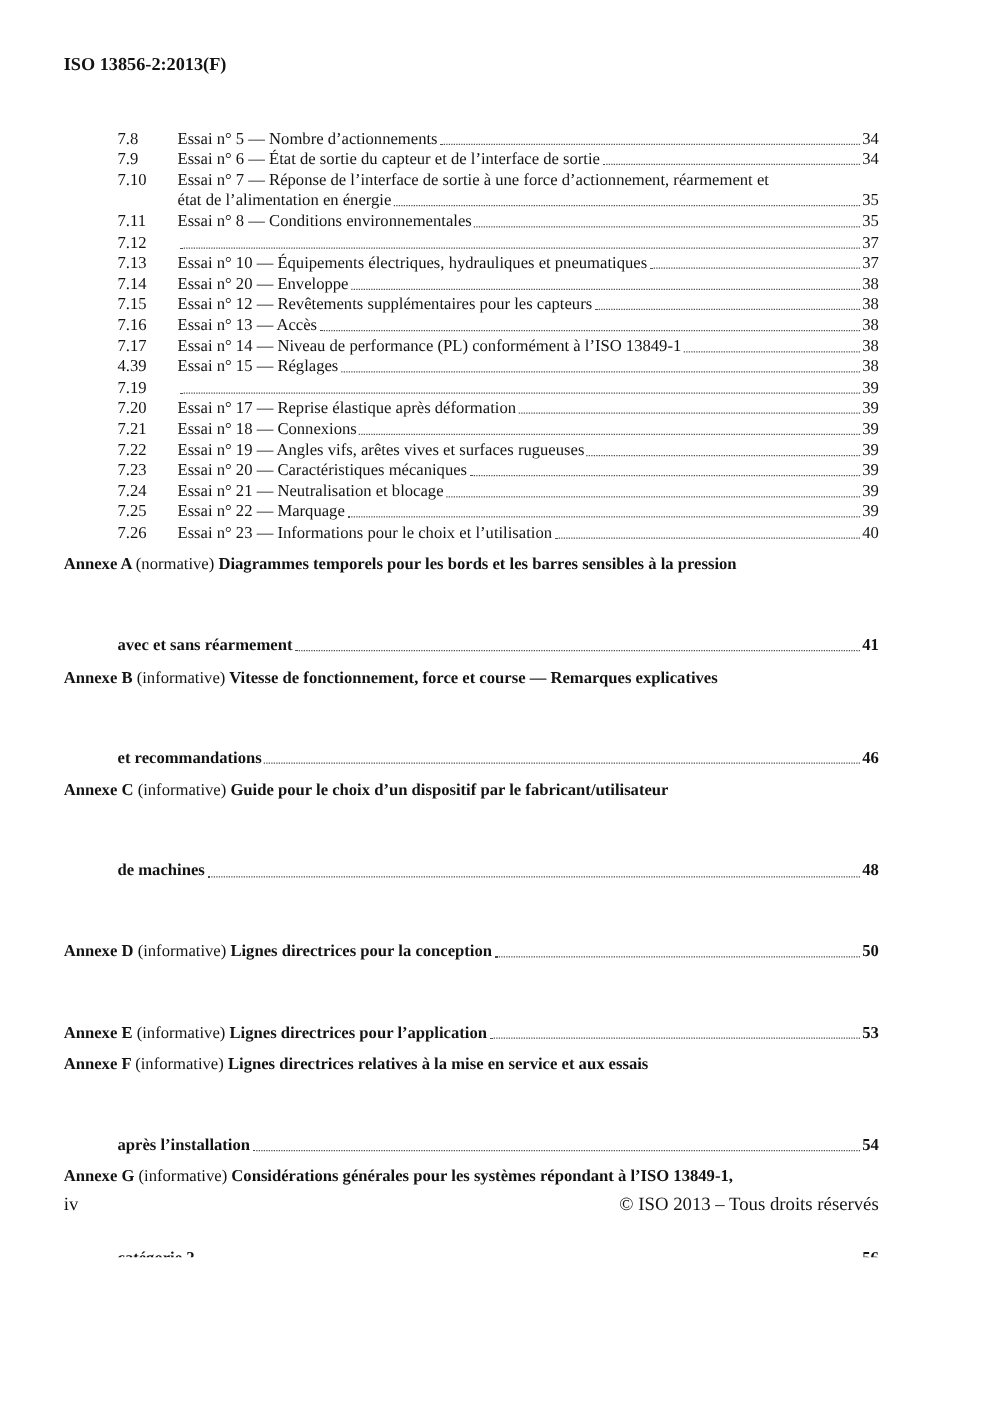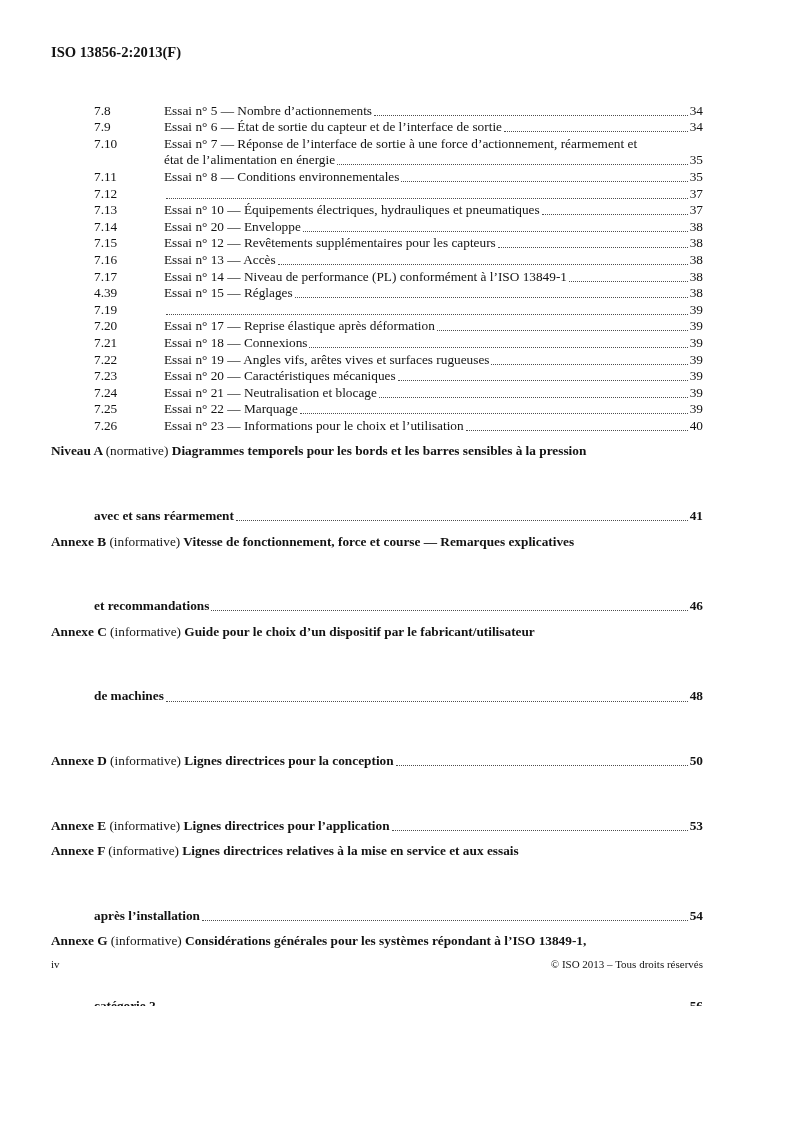--- a/index.html
+++ b/index.html
@@ -15,21 +15,21 @@
     line-height:16.6px;
     padding:44px 90px 0 51px;
     overflow:hidden;
   }
   .doc-header {
     font-weight:bold;
     font-size:14.6px;
     margin-bottom:42px;
   }
   
-  .toc-row { display:flex; padding-left:43px;gap:22px; }
+  .toc-row { display:flex; padding-left:43px; }
   .toc-num { flex:0 0 48px; }
   .toc-body { flex:1 1 auto; min-width:0; display:flex; flex-direction:column; }
   .toc-first { display:block; }
   .toc-line { display:flex; align-items:flex-end; }
   .toc-text { white-space:nowrap; }
   .leader {
     flex:1 1 auto;
     min-width:10px;
     border-bottom:1.3px dotted #4d4d4d;
     margin:0 2px 3.5px 2px;
@@ -42,21 +42,21 @@
   .annex-first { display:block; }
   .annex-line { display:flex; align-items:flex-end;margin-top:48px; }
   .annex-line.indent { padding-left:43px; }
   .annex-text { white-space:nowrap; }
   
   .footer {
     position:absolute;
     left:51px; right:90px; bottom:33px;
     display:flex;
     justify-content:space-between;
-    font-size:11px;
+    font-size:15px;
   }
 </style>
 </head>
 <body>
 
 <div class="page">
 
   <div class="doc-header">ISO 13856-2:2013(F)</div>
 
   <div>
@@ -266,21 +266,21 @@
         <span class="leader"></span>
         <span class="toc-page">40</span>
       </span>
         </span>
     </div>
 
     <div class="annexes">
 
       <div class="annex-row">
         <span class="annex-first">
-          <span>Niveau A</span>
+          <span>Annexe A</span>
           <span class="annex-kind">(normative)</span>
           <span>Diagrammes temporels pour les bords et les barres sensibles à la pression</span>
         </span>
         <span class="annex-line indent">
           <span class="annex-text">avec et sans réarmement</span>
           <span class="leader"></span>
           <span class="toc-page">41</span>
         </span>
       </div>
 

